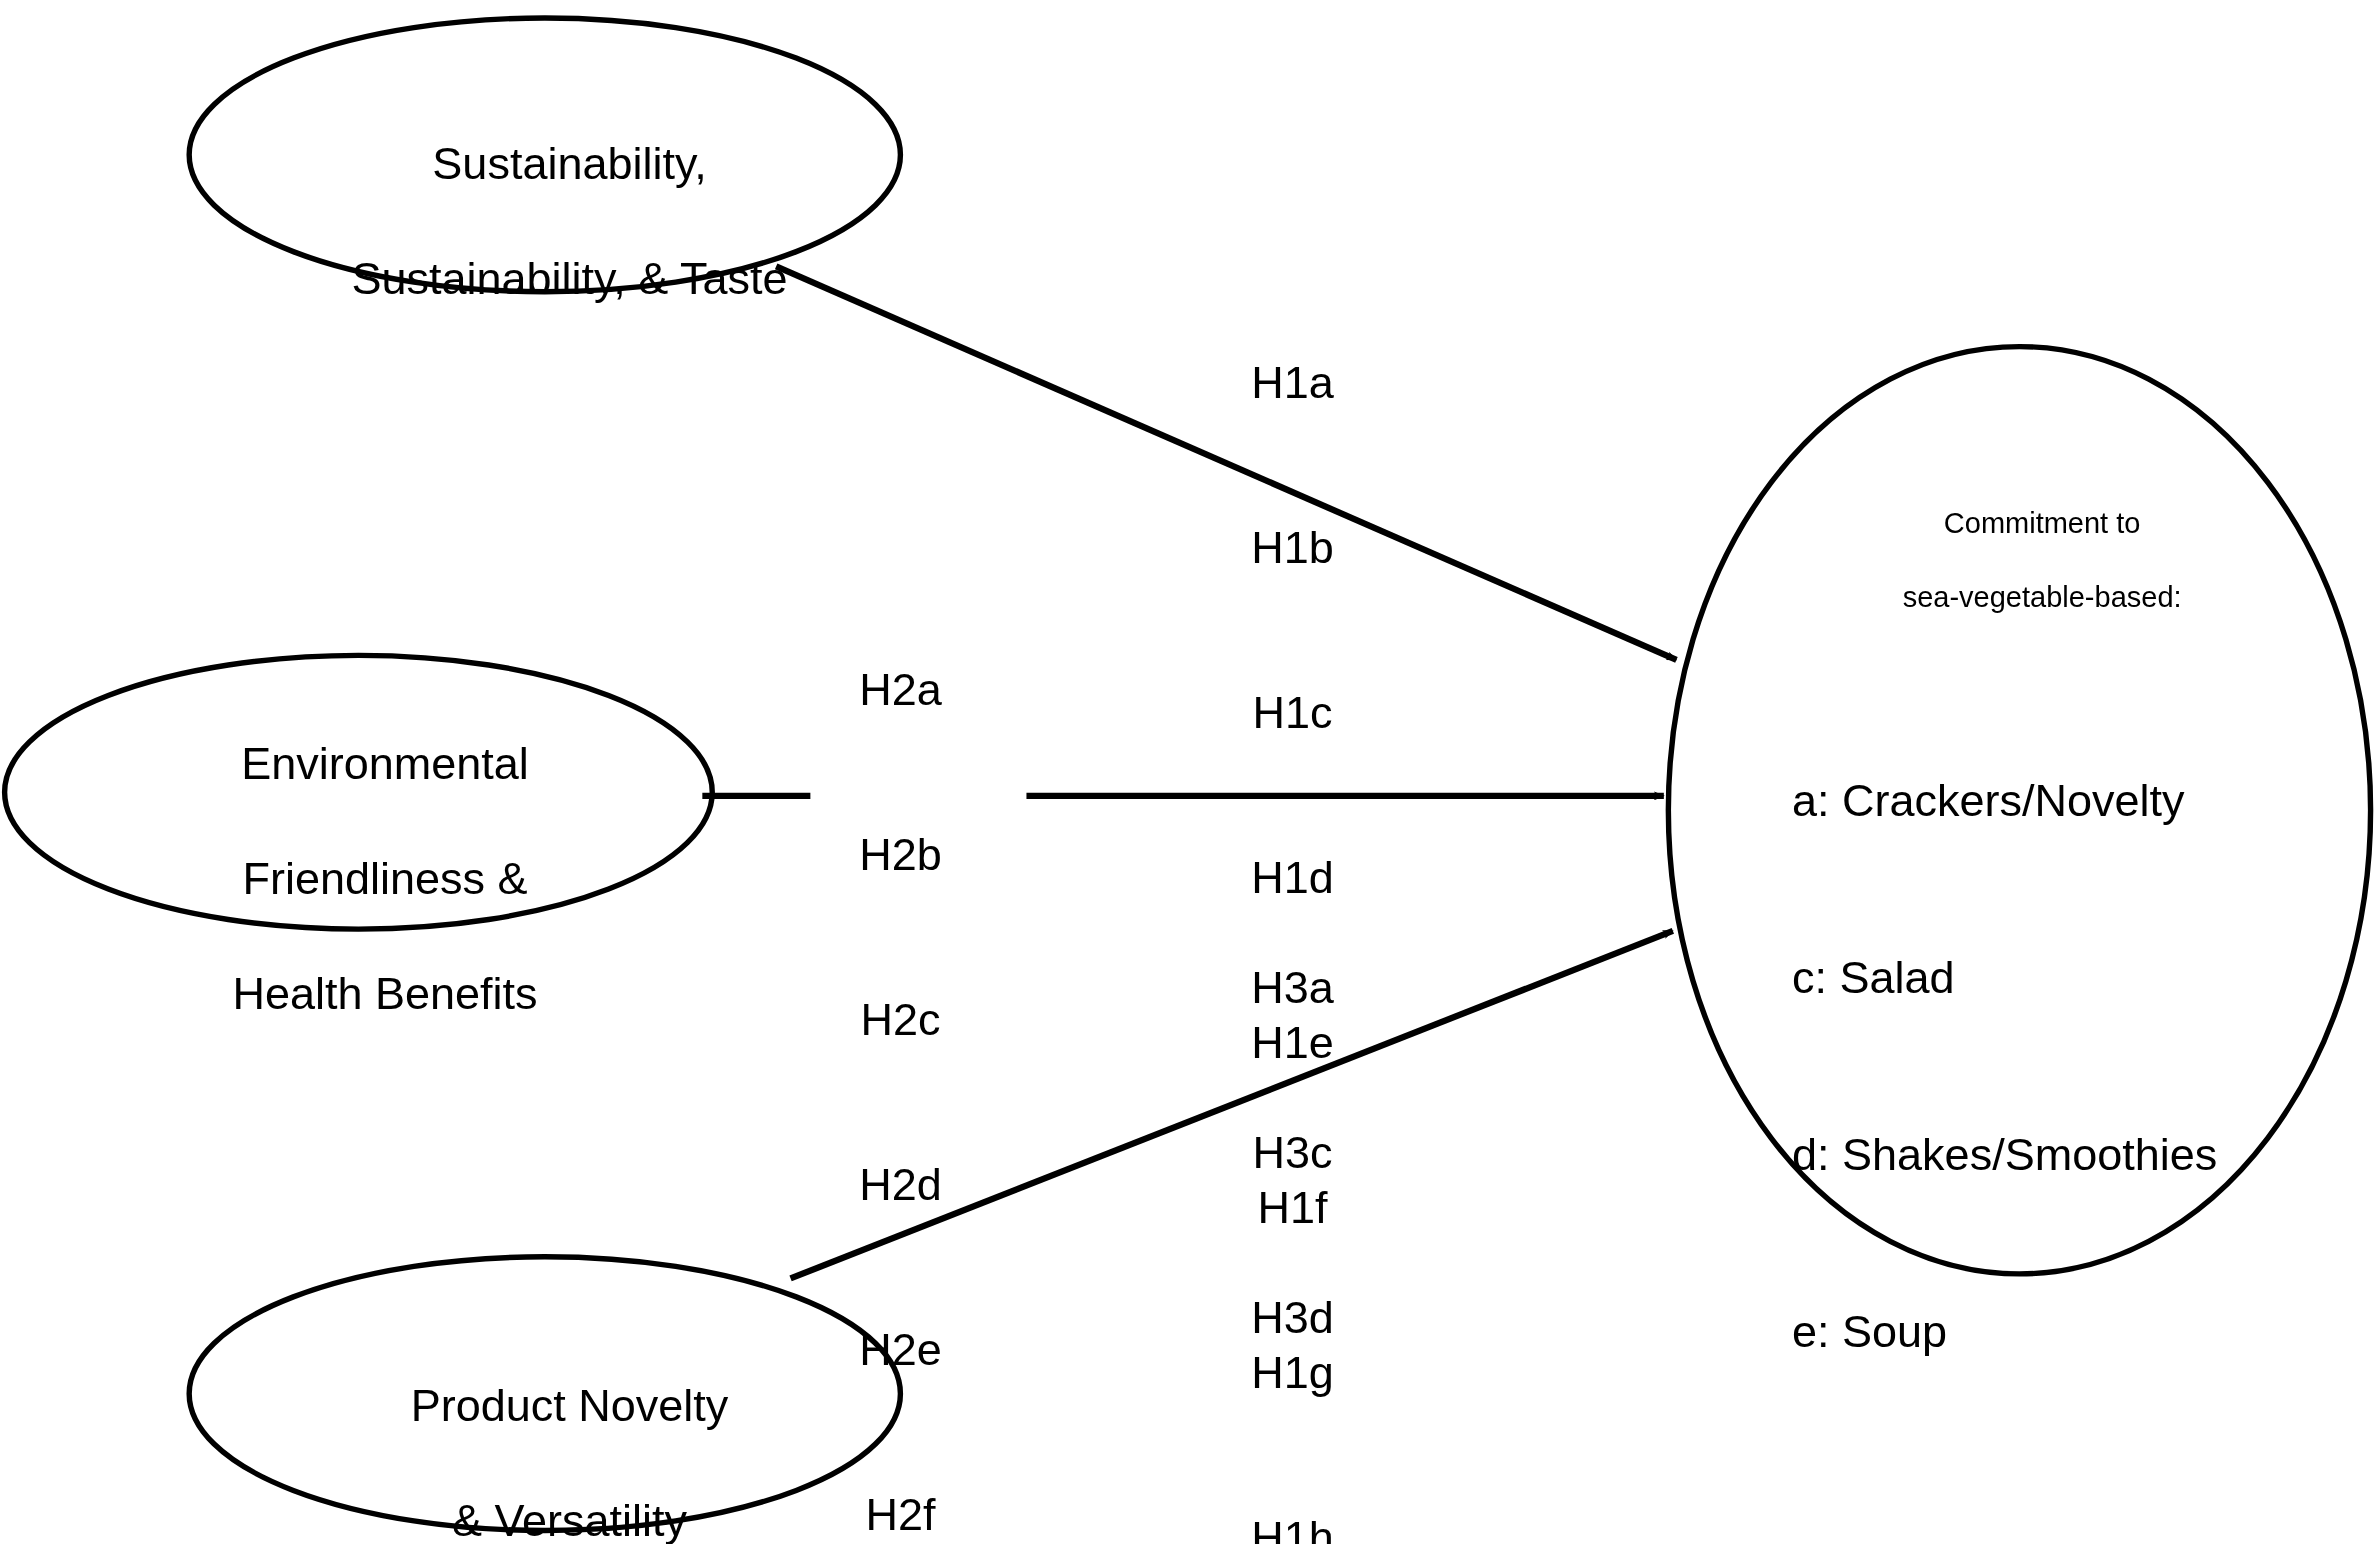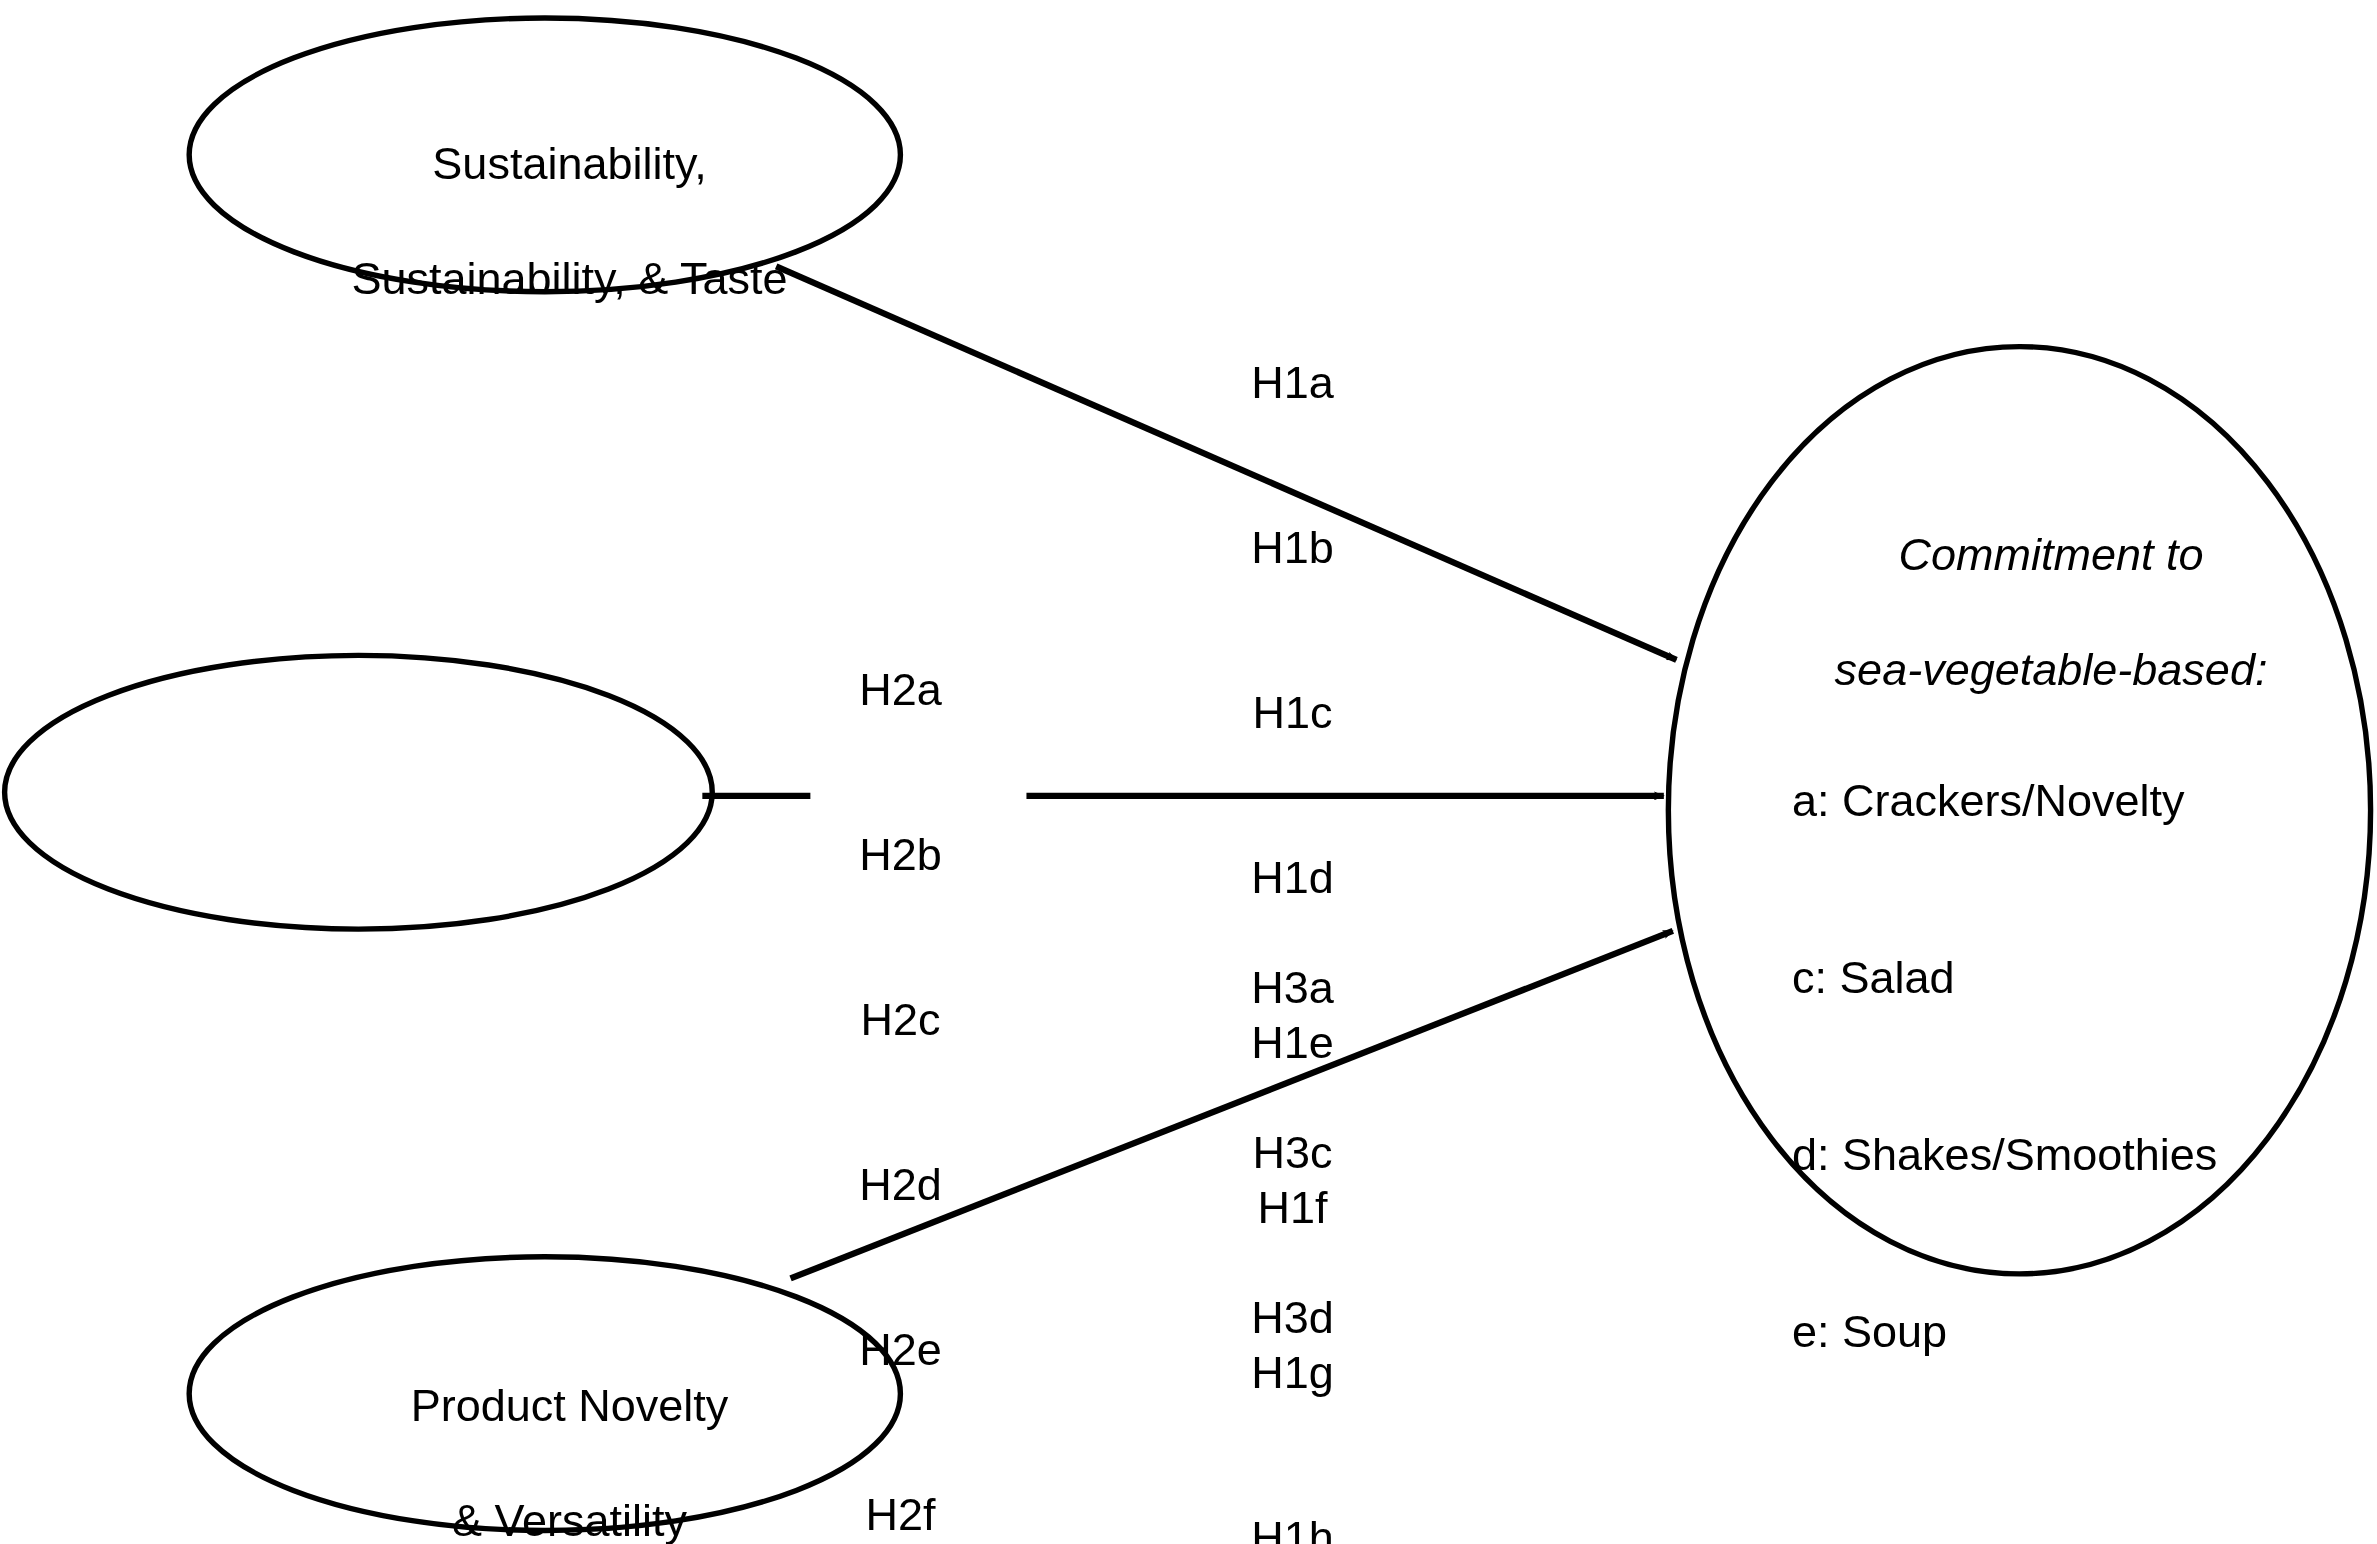--- a/index.html
+++ b/index.html
@@ -55,22 +55,21 @@
     font-size: 45px;
   }
   
   #e3-label {
     left: 189px; top: 1319px; width: 711px;
     font-size: 45px;
   }
   
   #outcome-heading {
     left: 1684px; top: 468px; width: 684px;
-    font-size: 45px;
-    font-style: italic;
+    font-size: 29px;
   }
   
   #outcome-list {
     position: absolute;
     left: 1792px; top: 653px; width: 576px;
     color: #000000;
     font-family: "Liberation Sans", sans-serif;
     font-size: 45px;
     line-height: 59px;
     text-align: left;
@@ -110,20 +109,25 @@
     <line x1="878" y1="1420" x2="1858" y2="1034" stroke="#000000" stroke-width="7" marker-end="url(#arrowhead)"></line>
 
     <rect x="900" y="845" width="240" height="80" fill="#ffffff"></rect>
   </svg>
 
   <div class="node-text" id="e1-label">
     <span>Sustainability,</span><br>
     <span>Sustainability, &amp; Taste</span>
   </div>
 
+  <div class="node-text" id="e2-label">
+    <span>Environmental</span><br>
+    <span>Friendliness &amp;</span><br>
+    <span>Health Benefits</span>
+  </div>
 
   <div class="node-text" id="e3-label">
     <span>Product Novelty</span><br>
     <span>&amp; Versatility</span>
   </div>
 
   <div class="node-text" id="outcome-heading">
     <span>Commitment to</span><br>
     <span>sea-vegetable-based:</span>
   </div>

